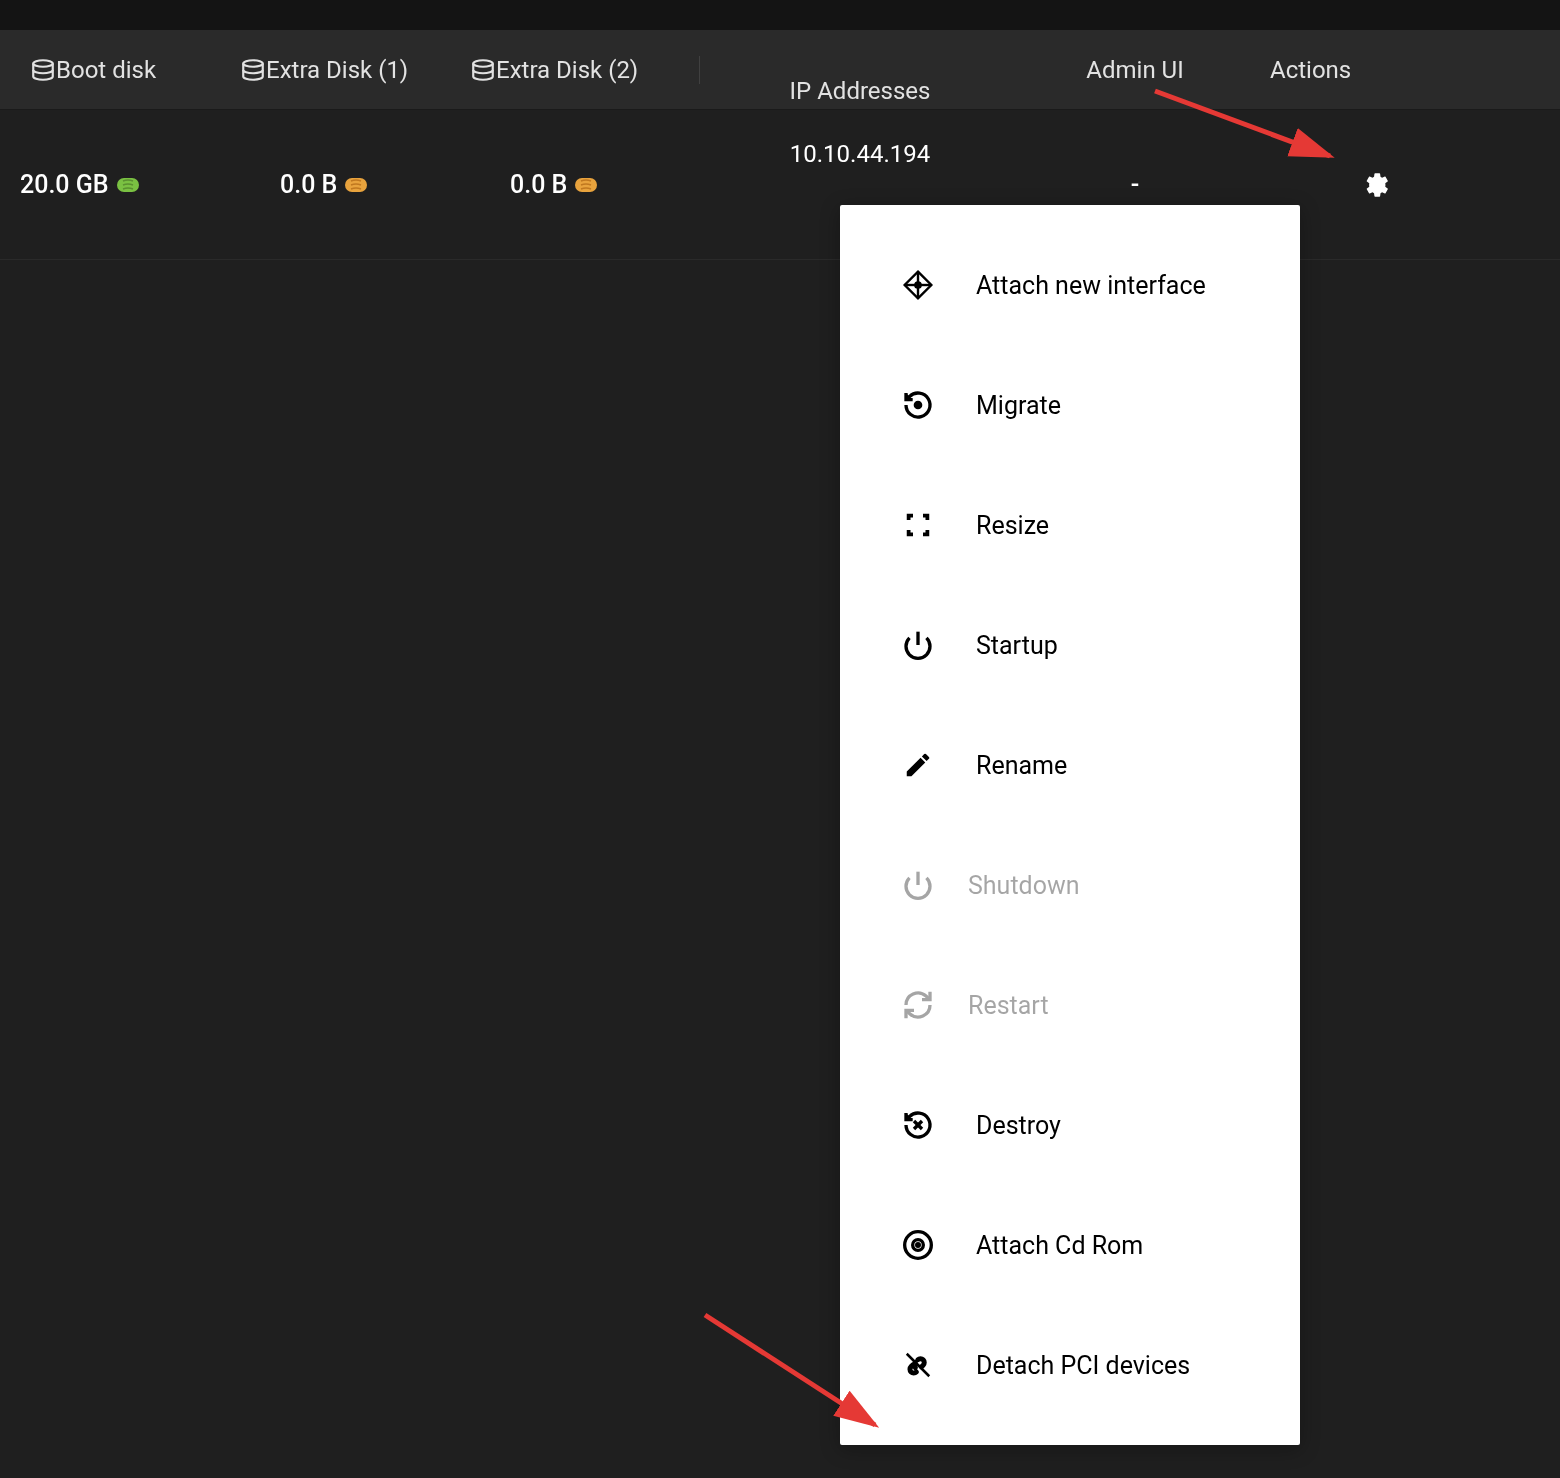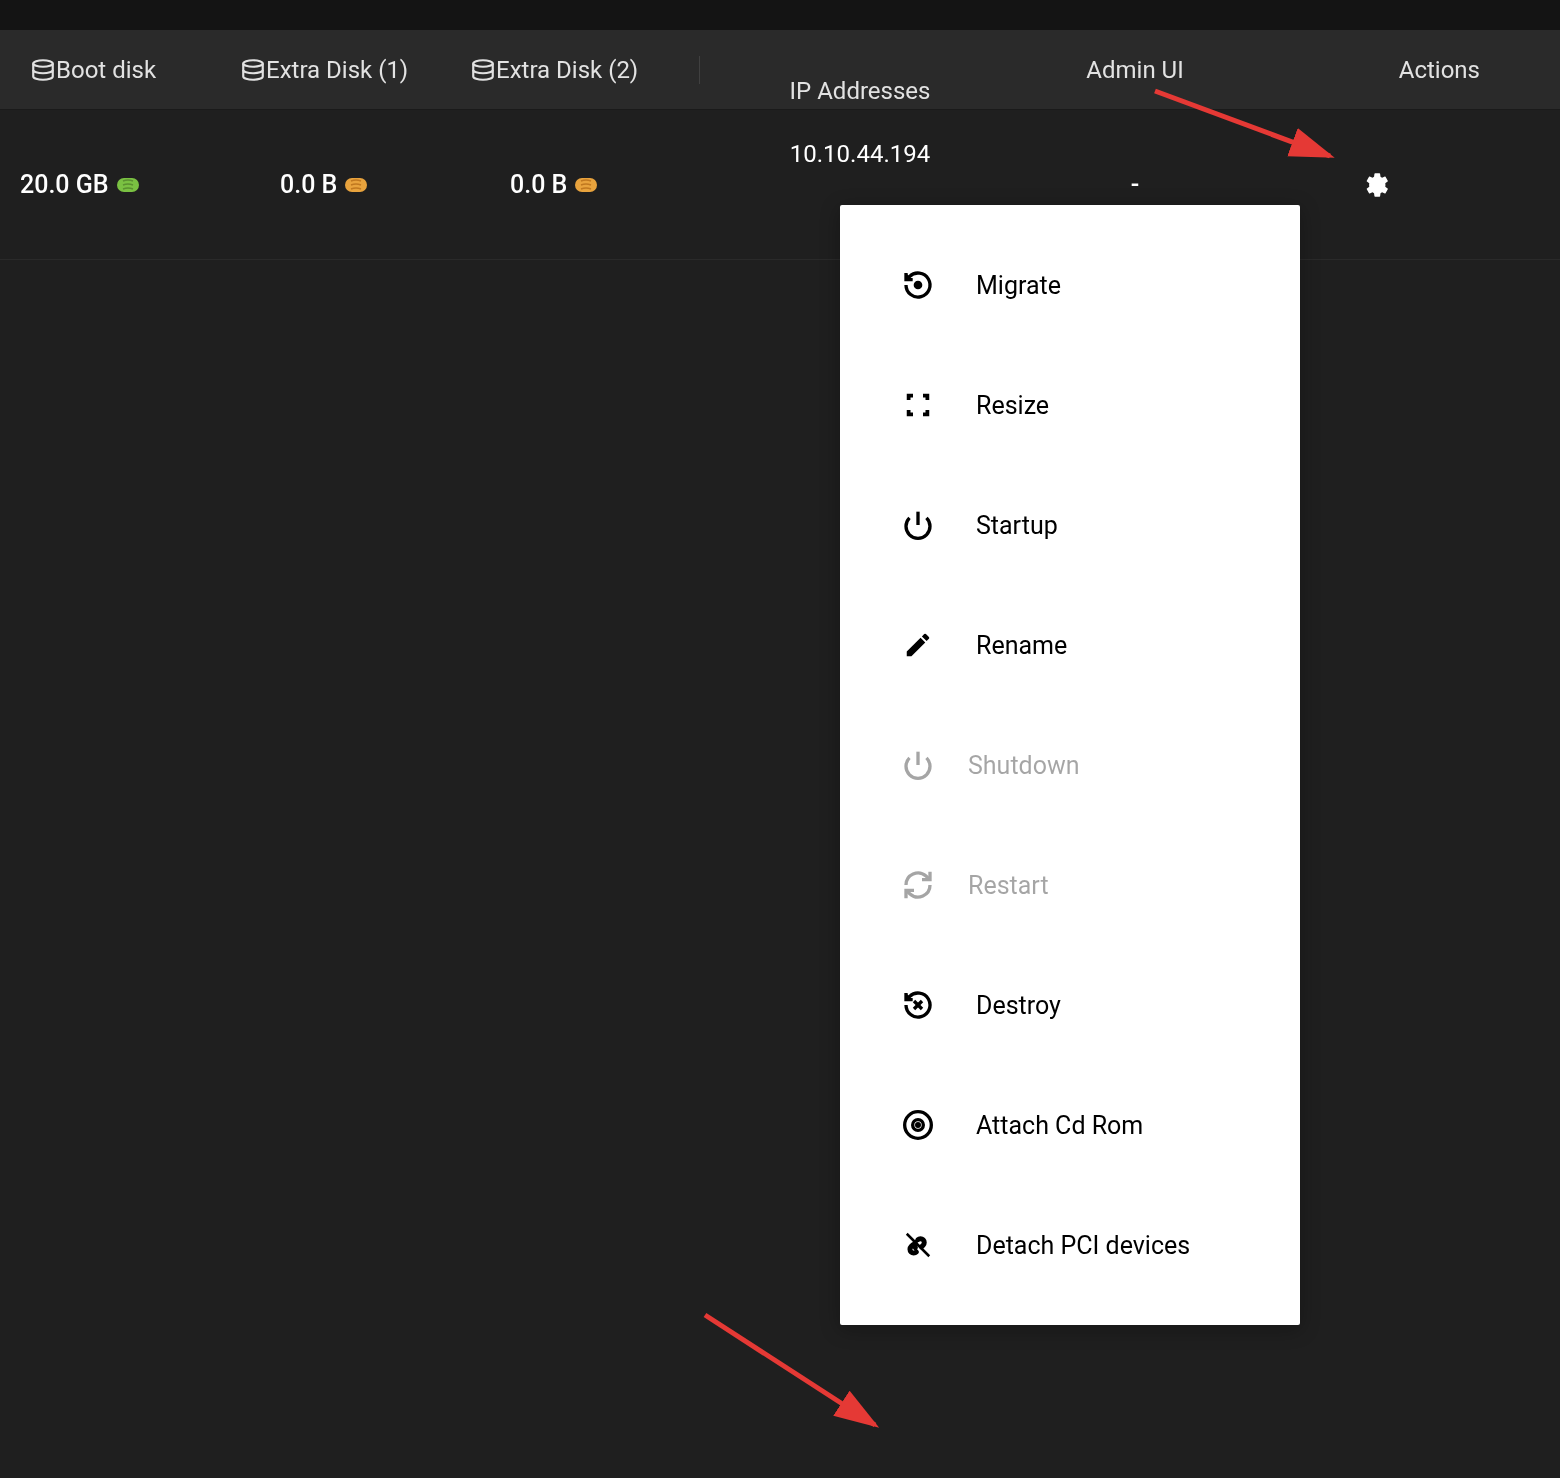--- a/index.html
+++ b/index.html
@@ -31,21 +31,21 @@
       align-items: center;
       color: #e2e2e2;
       font-size: 24px;
       padding: 0 20px;
     }
     .header-cell.boot-disk { width: 220px; padding-left: 30px; }
     .header-cell.extra-disk-1 { width: 230px; }
     .header-cell.extra-disk-2 { width: 250px; border-right: 1px solid #404040; }
     .header-cell.ip { width: 320px; justify-content: center; margin-top: 43px; }
     .header-cell.admin-ui { width: 230px; justify-content: center; }
-    .header-cell.actions { width: 250px; justify-content: flex-end; }
+    .header-cell.actions { width: 250px; justify-content: flex-start; }
     .disk-icon {
       width: 26px;
       height: 26px;
       display: inline-flex;
       align-items: center;
       justify-content: center;
     }
     .data-row {
       display: flex;
       align-items: center;
@@ -221,20 +221,33 @@
       <svg viewBox="0 0 24 24" width="28" height="28" fill="#ffffff">
         <path d="M12 8a4 4 0 100 8 4 4 0 000-8zm8.94 4a7.94 7.94 0 00-.14-1.5l2.03-1.58a.5.5 0 00.12-.64l-1.92-3.32a.5.5 0 00-.61-.22l-2.39.96a8.03 8.03 0 00-1.3-.75l-.36-2.54A.5.5 0 0015.87 2h-3.84a.5.5 0 00-.5.41l-.36 2.54c-.46.2-.9.45-1.3.75l-2.39-.96a.5.5 0 00-.61.22L4.95 8.28a.5.5 0 00.12.64l2.03 1.58c-.08.5-.14 1-.14 1.5s.06 1 .14 1.5l-2.03 1.58a.5.5 0 00-.12.64l1.92 3.32c.14.24.43.34.61.22l2.39-.96c.4.3.84.55 1.3.75l.36 2.54c.4.24.25.41.5.41h3.84c.25 0 .46-.17.5-.41l.36-2.54c.46-.2.9-.45 1.3-.75l2.39.96c.18.12.47.02.61-.22l1.92-3.32a.5.5 0 00-.12-.64l-2.03-1.58c.08-.5.14-1 .14-1.5z"></path>
       </svg>
     </div>
   </div>
 </div>
 
 <div class="dropdown-menu">
   <div class="menu-item">
     <span class="menu-icon">
+      <svg viewBox="0 0 24 24" width="32" height="32" fill="none" stroke="#000" stroke-width="1.8">
+        <path d="M12 2 L22 12 L12 22 L2 12 Z"></path>
+        <circle cx="12" cy="12" r="2" fill="#000"></circle>
+        <line x1="12" y1="2" x2="12" y2="10"></line>
+        <line x1="12" y1="14" x2="12" y2="22"></line>
+        <line x1="2" y1="12" x2="10" y2="12"></line>
+        <line x1="14" y1="12" x2="22" y2="12"></line>
+      </svg>
+    </span>
+    <span class="menu-label">Attach new interface</span>
+  </div>
+  <div class="menu-item">
+    <span class="menu-icon">
       <svg viewBox="0 0 24 24" width="32" height="32" fill="none" stroke="#000" stroke-width="2.5">
         <path d="M3 12a9 9 0 1 0 2.6-6.3L3 8"></path>
         <polyline points="3 3 3 8 8 8" fill="#000"></polyline>
         <circle cx="12" cy="12" r="2" fill="#000"></circle>
       </svg>
     </span>
     <span class="menu-label">Migrate</span>
   </div>
   <div class="menu-item">
     <span class="menu-icon">

